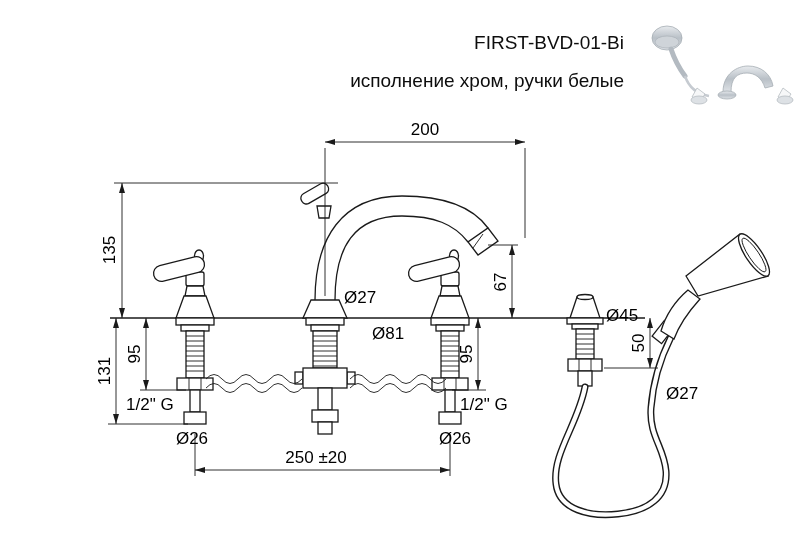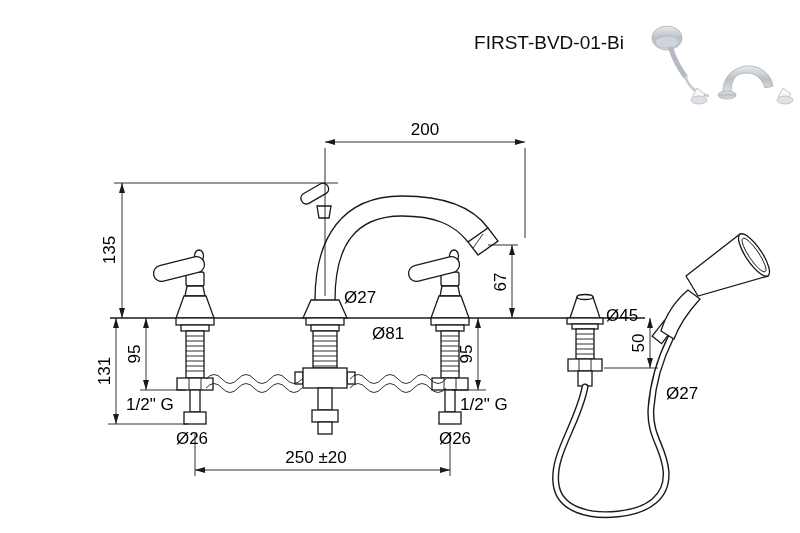--- a/index.html
+++ b/index.html
@@ -15,20 +15,21 @@
   .arr { fill:#1a1a1a; stroke:none; }
   .dim { font-family:"Liberation Sans", sans-serif; font-size:17px; fill:#000000; }
 </style>
 </head>
 <body>
 
 <div class="page">
 
   <div class="header">
     <div class="model">FIRST-BVD-01-Bi</div>
+    <div class="desc">исполнение хром, ручки белые</div>
   </div>
 
   <svg class="drawing" width="800" height="533" viewBox="0 0 800 533">
     <defs>
       <linearGradient id="chr" x1="0" y1="0" x2="0" y2="1">
         <stop offset="0" stop-color="#e8ebee"></stop>
         <stop offset="0.5" stop-color="#b9c0c7"></stop>
         <stop offset="1" stop-color="#dfe3e7"></stop>
       </linearGradient>
     </defs>

